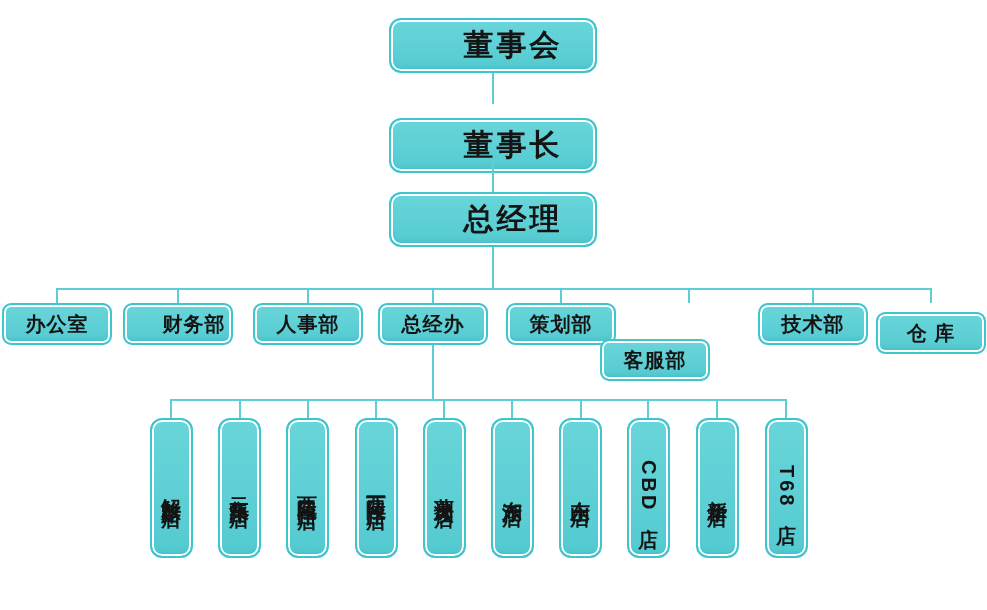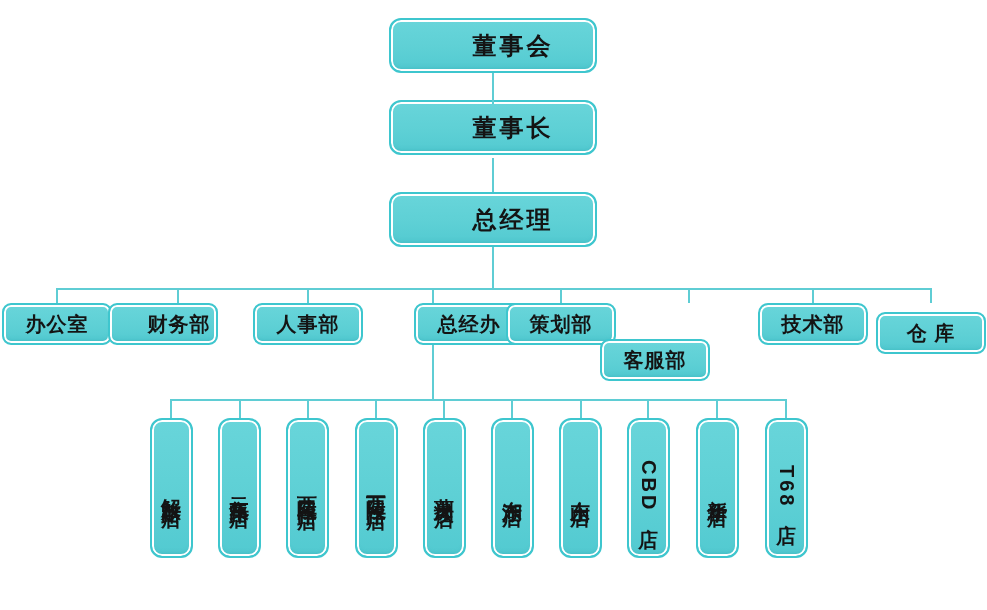--- a/index.html
+++ b/index.html
@@ -20,21 +20,21 @@
     display: flex;
     align-items: center;
     justify-content: center;
     font-weight: bold;
     color: #141414;
     text-align: center;
   }
   .node-top {
     left: 389px; width: 208px; height: 55px;
     border-radius: 12px;
-    font-size: 24px;
+    font-size: 30px;
     letter-spacing: 3px;
     padding-left: 40px;
   }
   .node-dept {
     top: 303px; width: 110px; height: 42px;
     border-radius: 9px;
     font-size: 20px;
     letter-spacing: 1px;
   }
   .node-store {
@@ -48,41 +48,41 @@
   }
   .vline { position: absolute; width: 2px; background: #5fcdd4; }
   .hline { position: absolute; height: 2px; background: #5fcdd4; }
 </style>
 </head>
 <body>
 
 <div class="canvas">
 
   <div class="node node-top" style="top:18px;">董事会</div>
-  <div class="node node-top" style="top:100px;">董事长</div>
+  <div class="node node-top" style="top:118px;">董事长</div>
   <div class="node node-top" style="top:192px;">总经理</div>
 
   <div class="vline" style="left:492px; top:73px;  height:31px;"></div>
   <div class="vline" style="left:492px; top:158px; height:34px;"></div>
   <div class="vline" style="left:492px; top:247px; height:41px;"></div>
 
   <div class="hline" style="left:57px; top:288px; width:874px;"></div>
   <div class="vline" style="left:56px;  top:288px; height:15px;"></div>
   <div class="vline" style="left:177px; top:288px; height:15px;"></div>
   <div class="vline" style="left:307px; top:288px; height:15px;"></div>
   <div class="vline" style="left:432px; top:288px; height:15px;"></div>
   <div class="vline" style="left:560px; top:288px; height:15px;"></div>
   <div class="vline" style="left:688px; top:288px; height:15px;"></div>
   <div class="vline" style="left:812px; top:288px; height:15px;"></div>
   <div class="vline" style="left:930px; top:288px; height:15px;"></div>
 
   <div class="node node-dept" style="left:2px;font-family:Liberation Mono, monospace;">办公室</div>
-  <div class="node node-dept" style="left:108px;padding-left:32px;">财务部</div>
+  <div class="node node-dept" style="left:123px;padding-left:32px;">财务部</div>
   <div class="node node-dept" style="left:253px;">人事部</div>
-  <div class="node node-dept" style="left:378px;margin-left:36px;">总经办</div>
+  <div class="node node-dept" style="left:378px;">总经办</div>
   <div class="node node-dept" style="left:506px;">策划部</div>
   <div class="node node-dept" style="left:600px;margin-top:36px;">客服部</div>
   <div class="node node-dept" style="left:758px;border-radius:10px;">技术部</div>
   <div class="node node-dept" style="left:876px;margin-top:9px;">仓 库</div>
 
   <div class="vline" style="left:432px; top:345px; height:54px;"></div>
   <div class="hline" style="left:171px; top:399px; width:615px;"></div>
   <div class="vline" style="left:170px; top:399px; height:19px;"></div>
   <div class="vline" style="left:239px; top:399px; height:19px;"></div>
   <div class="vline" style="left:307px; top:399px; height:19px;"></div>

